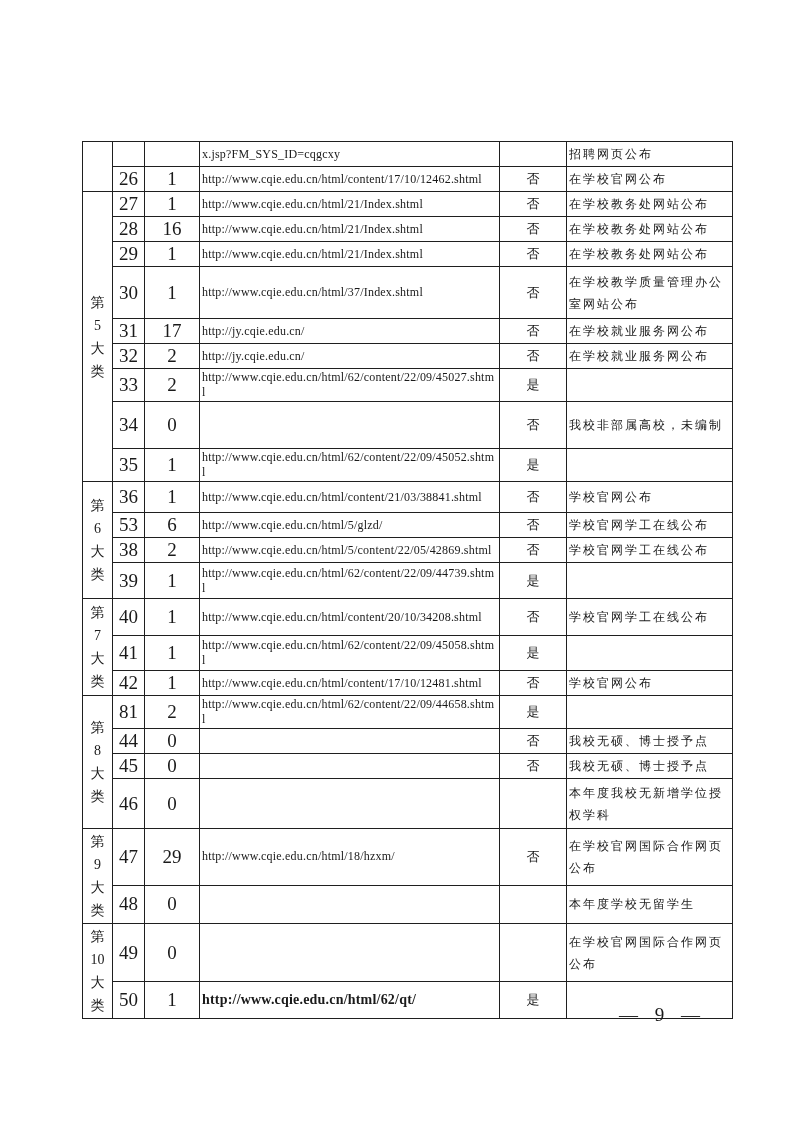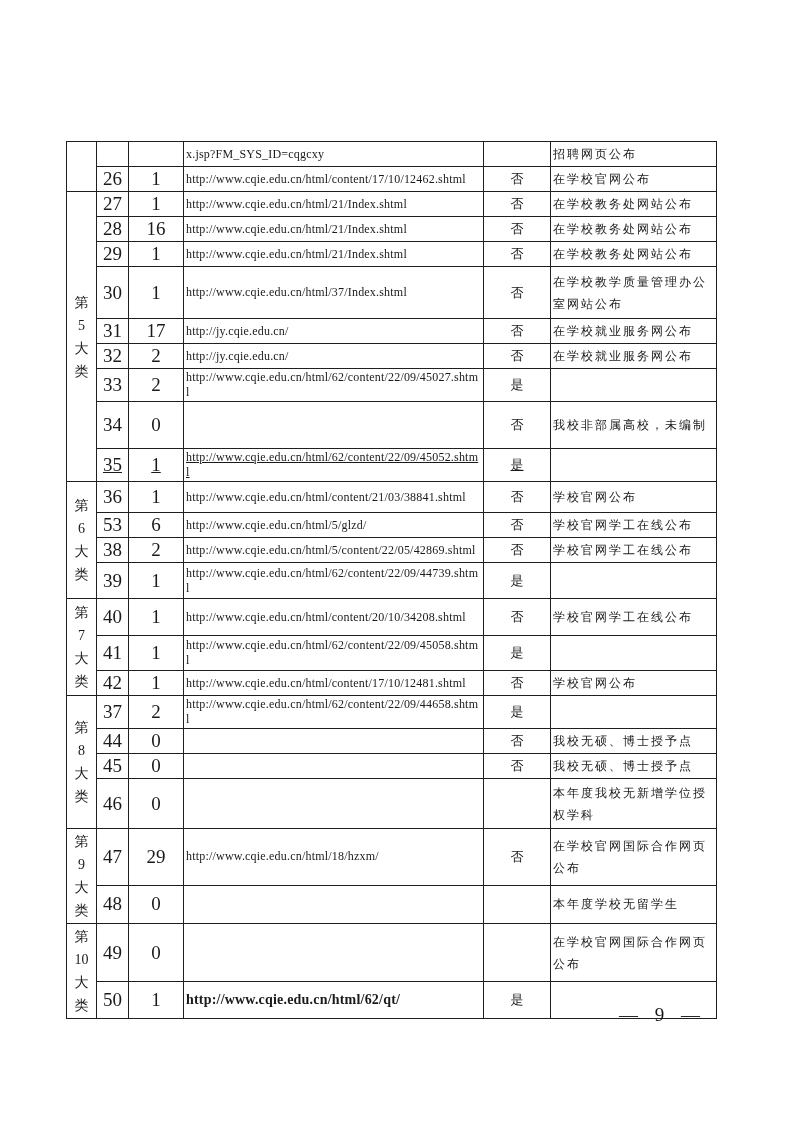--- a/index.html
+++ b/index.html
@@ -11,21 +11,21 @@
     position: relative;
     width: 793px;
     height: 1122px;
     background: #ffffff;
     font-family: "Liberation Serif", "DejaVu Serif", serif;
     color: #1a1a1a;
     overflow: hidden;
   }
   table.report {
     position: absolute;
-    left: 66px;
+    left: 82px;
     top: 141px;
     width: 650px;
     border-collapse: collapse;
     table-layout: fixed;
   }
   table.report td {
     border: 1px solid #1f1f1f;
     padding: 1px 2px;
     vertical-align: middle;
     overflow: hidden;
@@ -162,21 +162,21 @@
           <td class="published">是</td>
           <td class="remark"></td>
         </tr>
         <tr style="height: 47px; margin-top: 24px;">
           <td class="no">34</td>
           <td class="count">0</td>
           <td class="url"></td>
           <td class="published">否</td>
           <td class="remark">我校非部属高校，未编制</td>
         </tr>
-        <tr style="height: 22px; text-decoration: underline;">
+        <tr style="height: 22px;">
           <td class="no">35</td>
           <td class="count">1</td>
           <td class="url">http://www.cqie.edu.cn/html/62/content/22/09/45052.shtml</td>
           <td class="published">是</td>
           <td class="remark"></td>
         </tr>
         <tr style="height: 31px;">
           <td class="cat" rowspan="4">第
 6
 大
@@ -231,21 +231,21 @@
           <td class="count">1</td>
           <td class="url">http://www.cqie.edu.cn/html/content/17/10/12481.shtml</td>
           <td class="published">否</td>
           <td class="remark">学校官网公布</td>
         </tr>
         <tr style="height: 21px;">
           <td class="cat" rowspan="4">第
 8
 大
 类</td>
-          <td class="no">37</td>
+          <td class="no">81</td>
           <td class="count">2</td>
           <td class="url">http://www.cqie.edu.cn/html/62/content/22/09/44658.shtml</td>
           <td class="published">是</td>
           <td class="remark"></td>
         </tr>
         <tr style="height: 21px;">
           <td class="no">44</td>
           <td class="count">0</td>
           <td class="url"></td>
           <td class="published">否</td>

